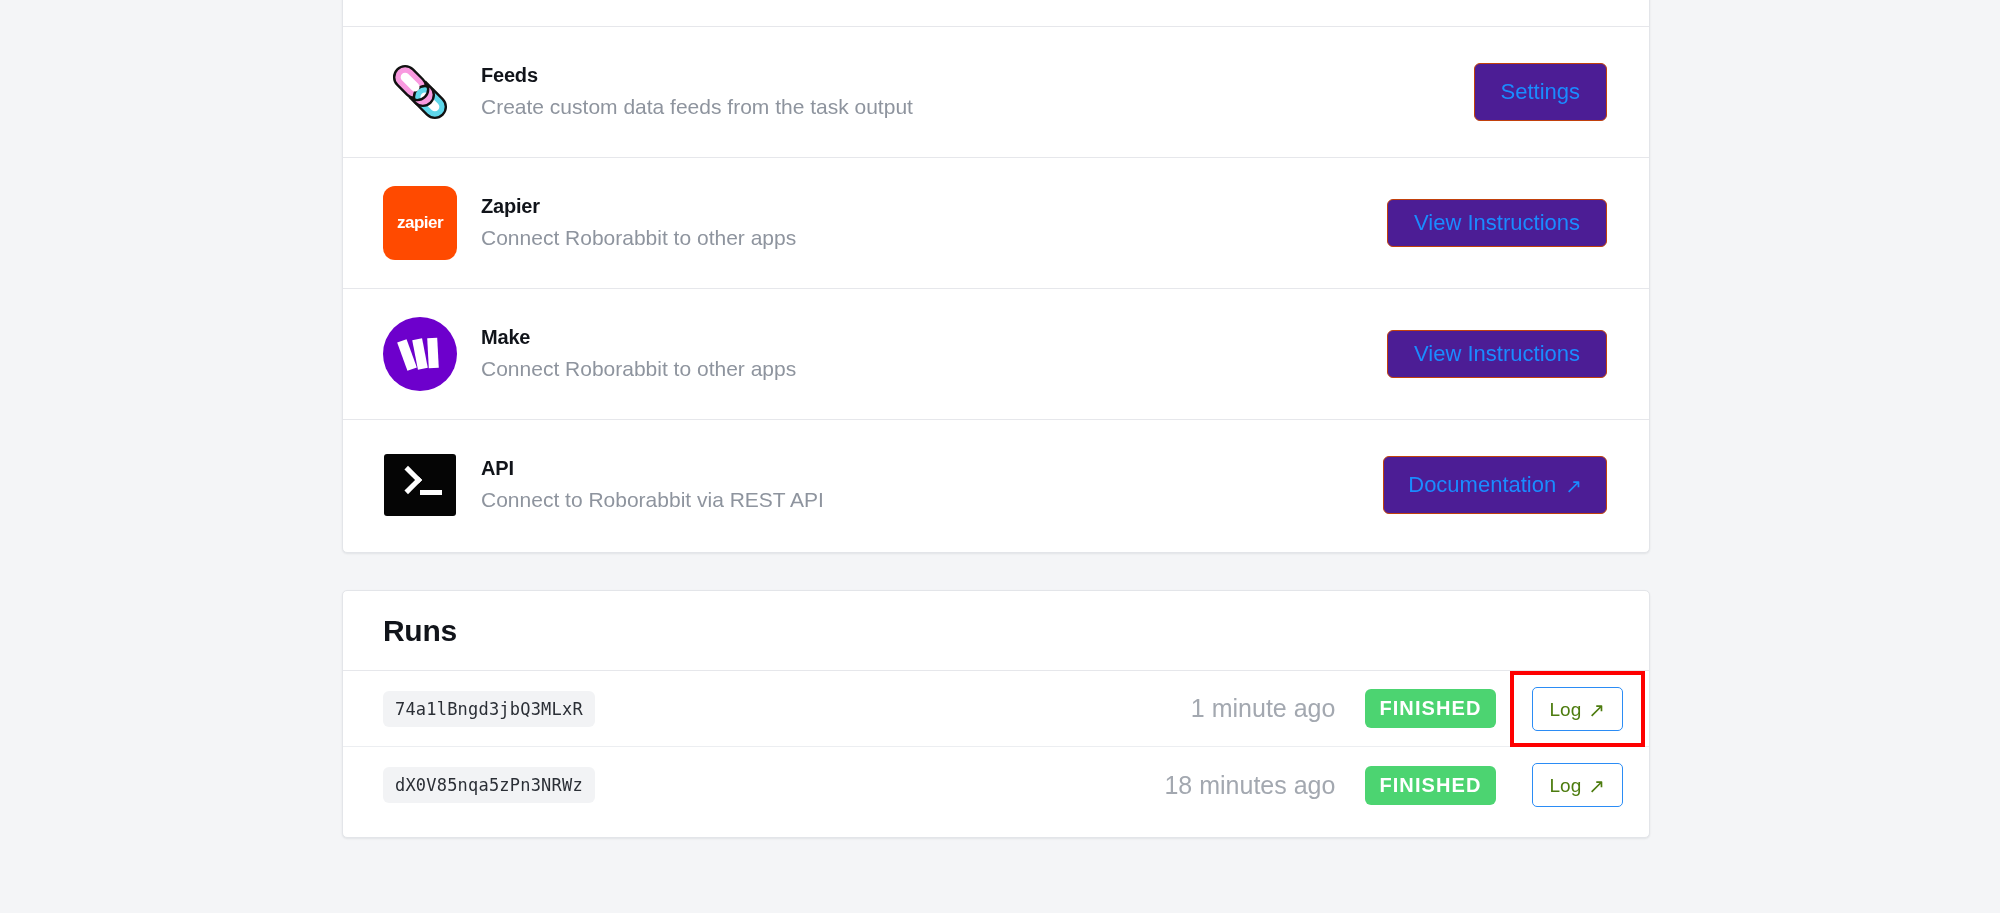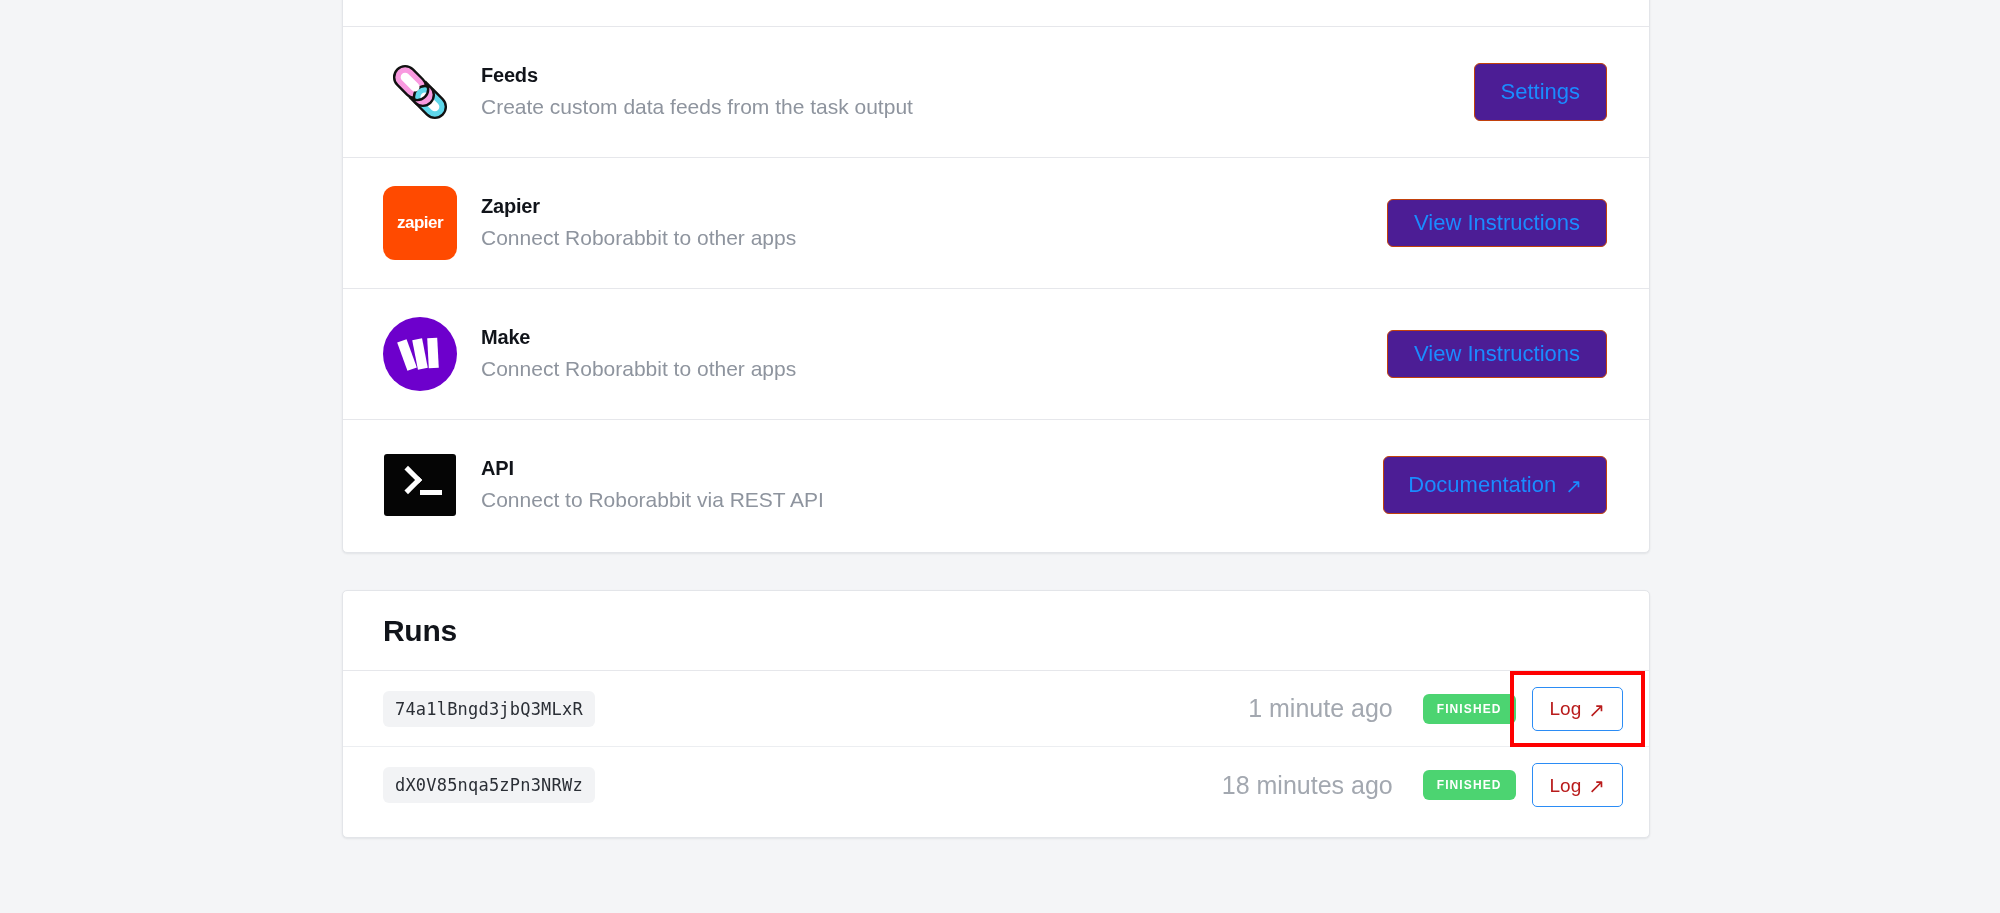--- a/index.html
+++ b/index.html
@@ -210,38 +210,38 @@
   .run-time {
     font-size: 25px;
     color: #a3a8b0;
     margin-right: 30px;
     white-space: nowrap;
   }
 
   .run-status {
     background: #4cd471;
     color: #ffffff;
-    font-size: 12px;
+    font-size: 20px;
     font-weight: bold;
     letter-spacing: 1.1px;
     border-radius: 6px;
     padding: 8px 14px;
-    margin-right: 16px;
+    margin-right: 36px;
     white-space: nowrap;
   }
 
   .btn-log {
     display: inline-flex;
-    align-items: center;
+    align-items: flex-end;
     justify-content: center;
     gap: 7px;
     border: 1px solid #2b8cf5;
     border-radius: 5px;
     background: #ffffff;
-    color: #b91c1c;
+    color: #4d7c0f;
     font-family: "Liberation Sans", sans-serif;
     font-size: 19px;
     line-height: 1;
     padding: 11px 17px;
     cursor: pointer;
     white-space: nowrap;
   }
 
   .log-cell { position: relative; display: flex; align-items: center; }
 

